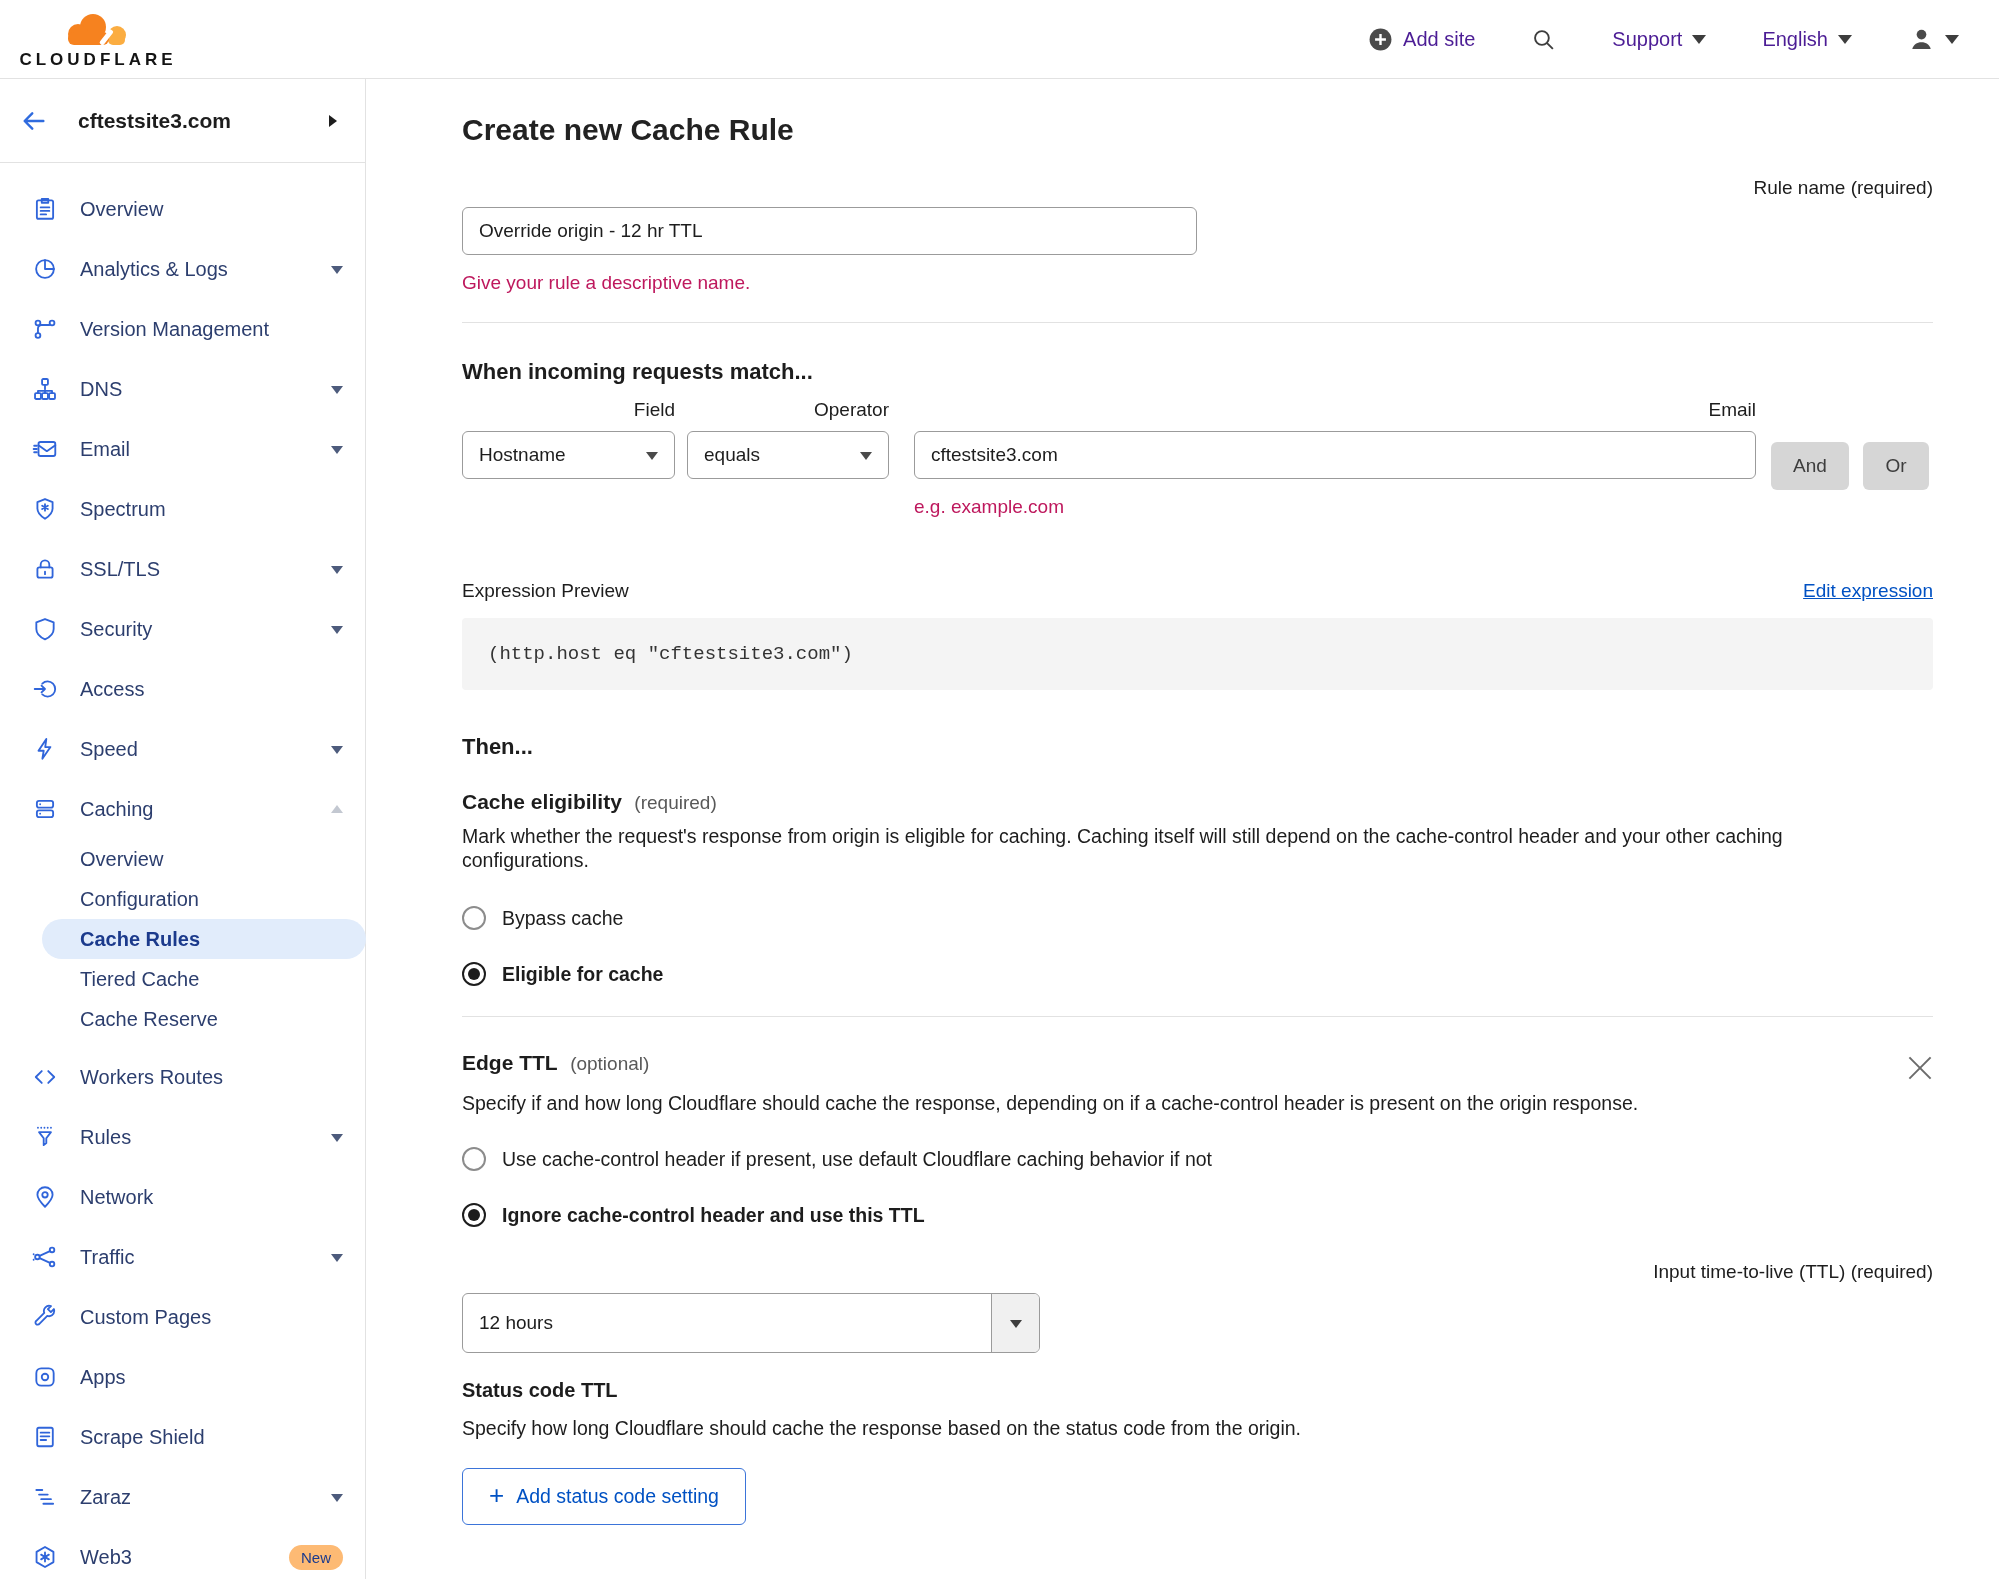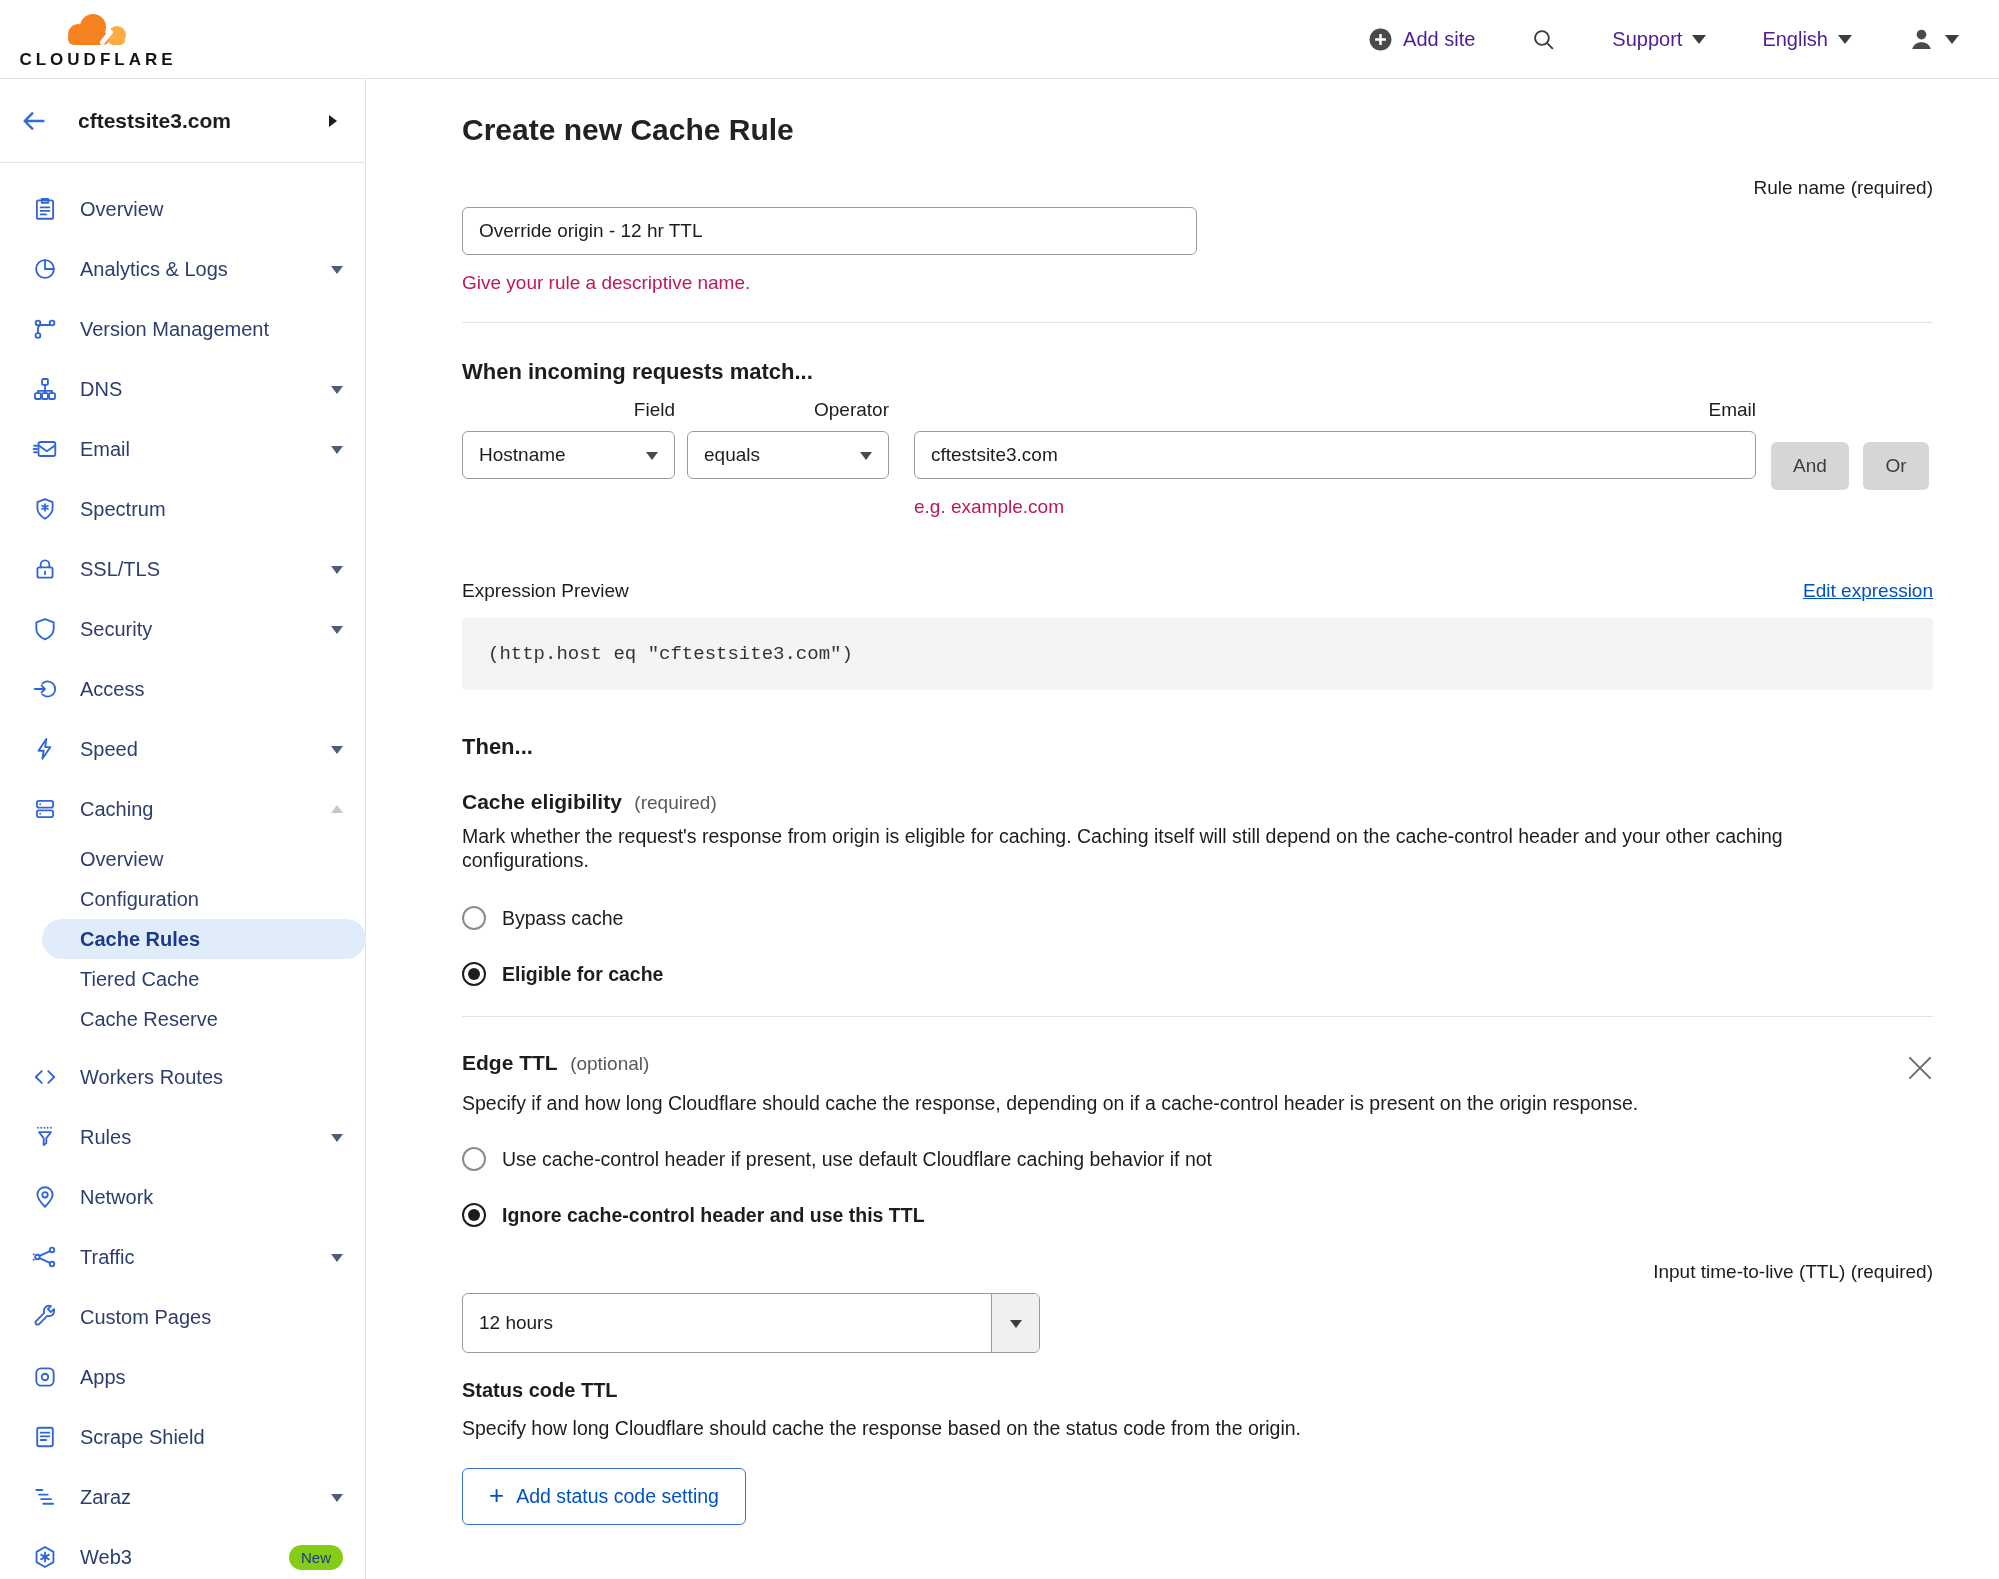--- a/index.html
+++ b/index.html
@@ -29,21 +29,21 @@
   .nav-item .nav-ic { width:26px; height:26px; color:#3065da; flex:none; display:flex; align-items:center; }
   .nav-item .nav-ic svg { width:26px; height:26px; }
   .nav-label { font-size:20px; color:#2c3e6e; margin-left:22px; flex:1; white-space:nowrap; }
   .nav-caret-down { width:0; height:0; border:6px solid transparent; border-top:8px solid #4d5b7c; margin-top:7px; }
   .nav-caret-up { width:0; height:0; border:6px solid transparent; border-bottom:8px solid #c3c8d1; margin-bottom:7px; }
   .sub-group { margin-bottom:8px; }
   .sub-item { height:40px; display:flex; align-items:center; padding-left:80px; cursor:pointer; }
   .sub-label { font-size:20px; color:#2c3e6e; }
   .sub-item.active { margin-left:42px; padding-left:38px; width:324px; background:#e1ecfb; border-radius:999px; }
   .sub-item.active .sub-label { font-weight:700; color:#1b3a8c; }
-  .nav-badge { margin-left:14px; background:#84cc16; color:#1b3a8c; font-size:15px; padding:4px 12px; border-radius:999px; }
+  .nav-badge { margin-left:14px; background:#fdba74; color:#1b3a8c; font-size:15px; padding:4px 12px; border-radius:999px; }
 
   
   .page-title { font-size:30px; font-weight:700; color:#222; }
   .field-label { font-size:19px; color:#1d1d1d;text-align:right; }
   .text-input { width:735px; height:48px; border:1px solid #9b9b9b; border-radius:6px; font-size:19px;
     color:#1d1d1d; padding:0 16px; font-family:inherit; background:#fff; }
   .help-text { font-size:19px; color:#be185d; margin-top:17px; }
   .divider { border-top:1px solid #e2e2e2; }
   .section-heading { font-size:22px; font-weight:700; color:#1d1d1d; }
 

